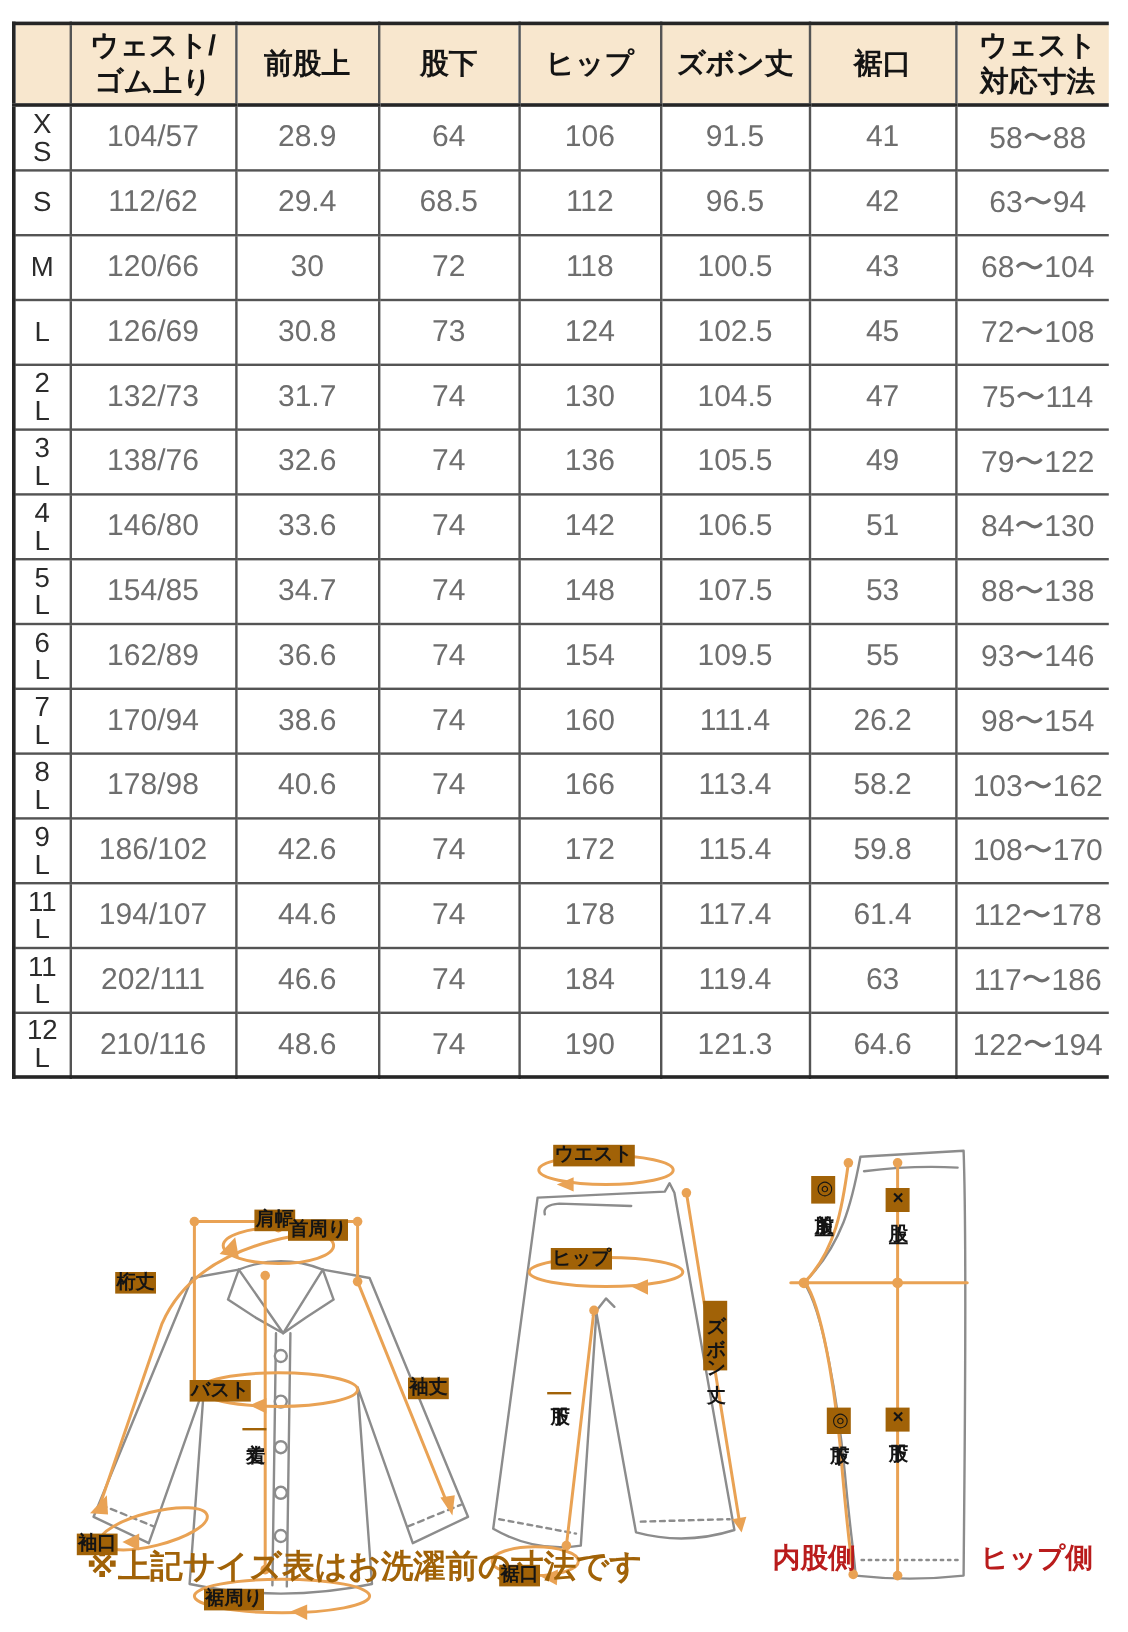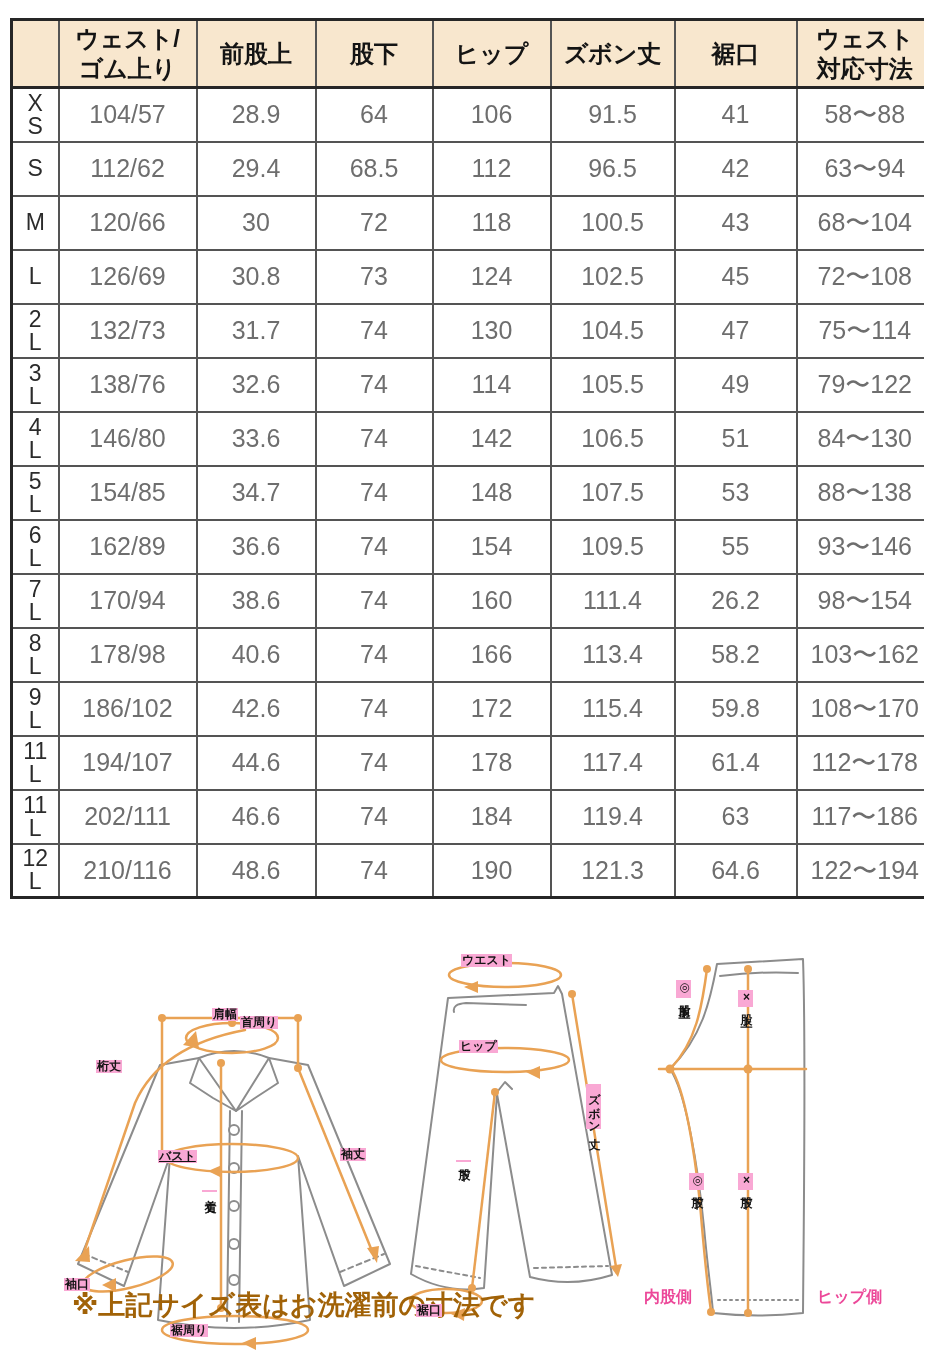--- a/index.html
+++ b/index.html
@@ -17,25 +17,25 @@
                 font-size:24px; line-height:1.22; height:68px;
                 border-bottom:3px solid #262626; }
   .size-table tbody tr { height:54px; }
   .size-table tbody th { color:#2b2b2b; font-weight:normal; font-size:23px;
                 line-height:23px; background:#fff; }
   .size-table tbody td { color:#6e6e6e; font-size:25px; background:#fff; }
 
   
   .diagram { position:absolute; }
   .diagram svg { position:absolute; left:0; top:0; }
-  .lbl { position:absolute; z-index:2; font-size:12px; font-weight:bold;
-         color:#141414; background:#f9a8d4; line-height:1.12; padding:0 1px;
+  .lbl { position:absolute; z-index:2; font-size:16px; font-weight:bold;
+         color:#141414; background:#a16207; line-height:1.12; padding:0 1px;
          white-space:nowrap; }
   .vlbl { writing-mode:vertical-rl; text-orientation:upright; letter-spacing:1px; }
-  .glbl { color:#ec4899; background:transparent; font-size:16px; }
+  .glbl { color:#b91c1c; background:transparent; font-size:23px;font-family:Liberation Mono, monospace; }
 
   .note { position:absolute; left:72px; top:1287px; font-size:27px;
           font-weight:bold; color:#a16207; }
 </style>
 </head>
 <body>
 
 <div class="page">
 
   <table class="size-table">
@@ -115,21 +115,21 @@
           <td>104.5</td>
           <td>47</td>
           <td>75〜114</td>
         </tr>
         <tr>
           <th>3
 L</th>
           <td>138/76</td>
           <td>32.6</td>
           <td>74</td>
-          <td>114</td>
+          <td>136</td>
           <td>105.5</td>
           <td>49</td>
           <td>79〜122</td>
         </tr>
         <tr>
           <th>4
 L</th>
           <td>146/80</td>
           <td>33.6</td>
           <td>74</td>
@@ -269,21 +269,21 @@
         <polygon points="327,280 339,278 337,295"></polygon>
         <polygon points="182,197 168,203 182,210"></polygon>
         <polygon points="76,310 62,317 76,324"></polygon>
         <polygon points="216,369 202,375 216,382"></polygon>
       </g>
     </svg>
     <div class="lbl" style="left:172px; top:40px;">肩幅</div>
     <div class="lbl" style="left:200px; top:48px;">首周り</div>
     <div class="lbl" style="left:56px; top:92px;">桁丈</div>
     <div class="lbl" style="left:300px; top:180px;">袖丈</div>
-    <div class="lbl" style="left:118px; top:182px;text-decoration:underline;">バスト</div>
+    <div class="lbl" style="left:118px; top:182px;">バスト</div>
     <div class="lbl vlbl" style="left:162px; top:222px;">着丈</div>
     <div class="lbl" style="left:24px; top:310px;">袖口</div>
     <div class="lbl" style="left:130px; top:356px;">裾周り</div>
   </div>
 
   <div class="diagram" style="left:408px; top:942px; width:245px; height:415px;">
     <svg width="245" height="415" viewBox="0 0 245 415">
       <g fill="none" stroke="#8C8C8C" stroke-width="2" stroke-linejoin="round" stroke-linecap="round">
         <path d="M40,56 L146,51 L150,44 L154,52 L204,333 Q163,346 122,335 L89,152 L76,346 Q38,352 3,332 L40,56" fill="#ffffff"></path>
         <path d="M46,70 Q44,62 58,61 L118,63"></path>

